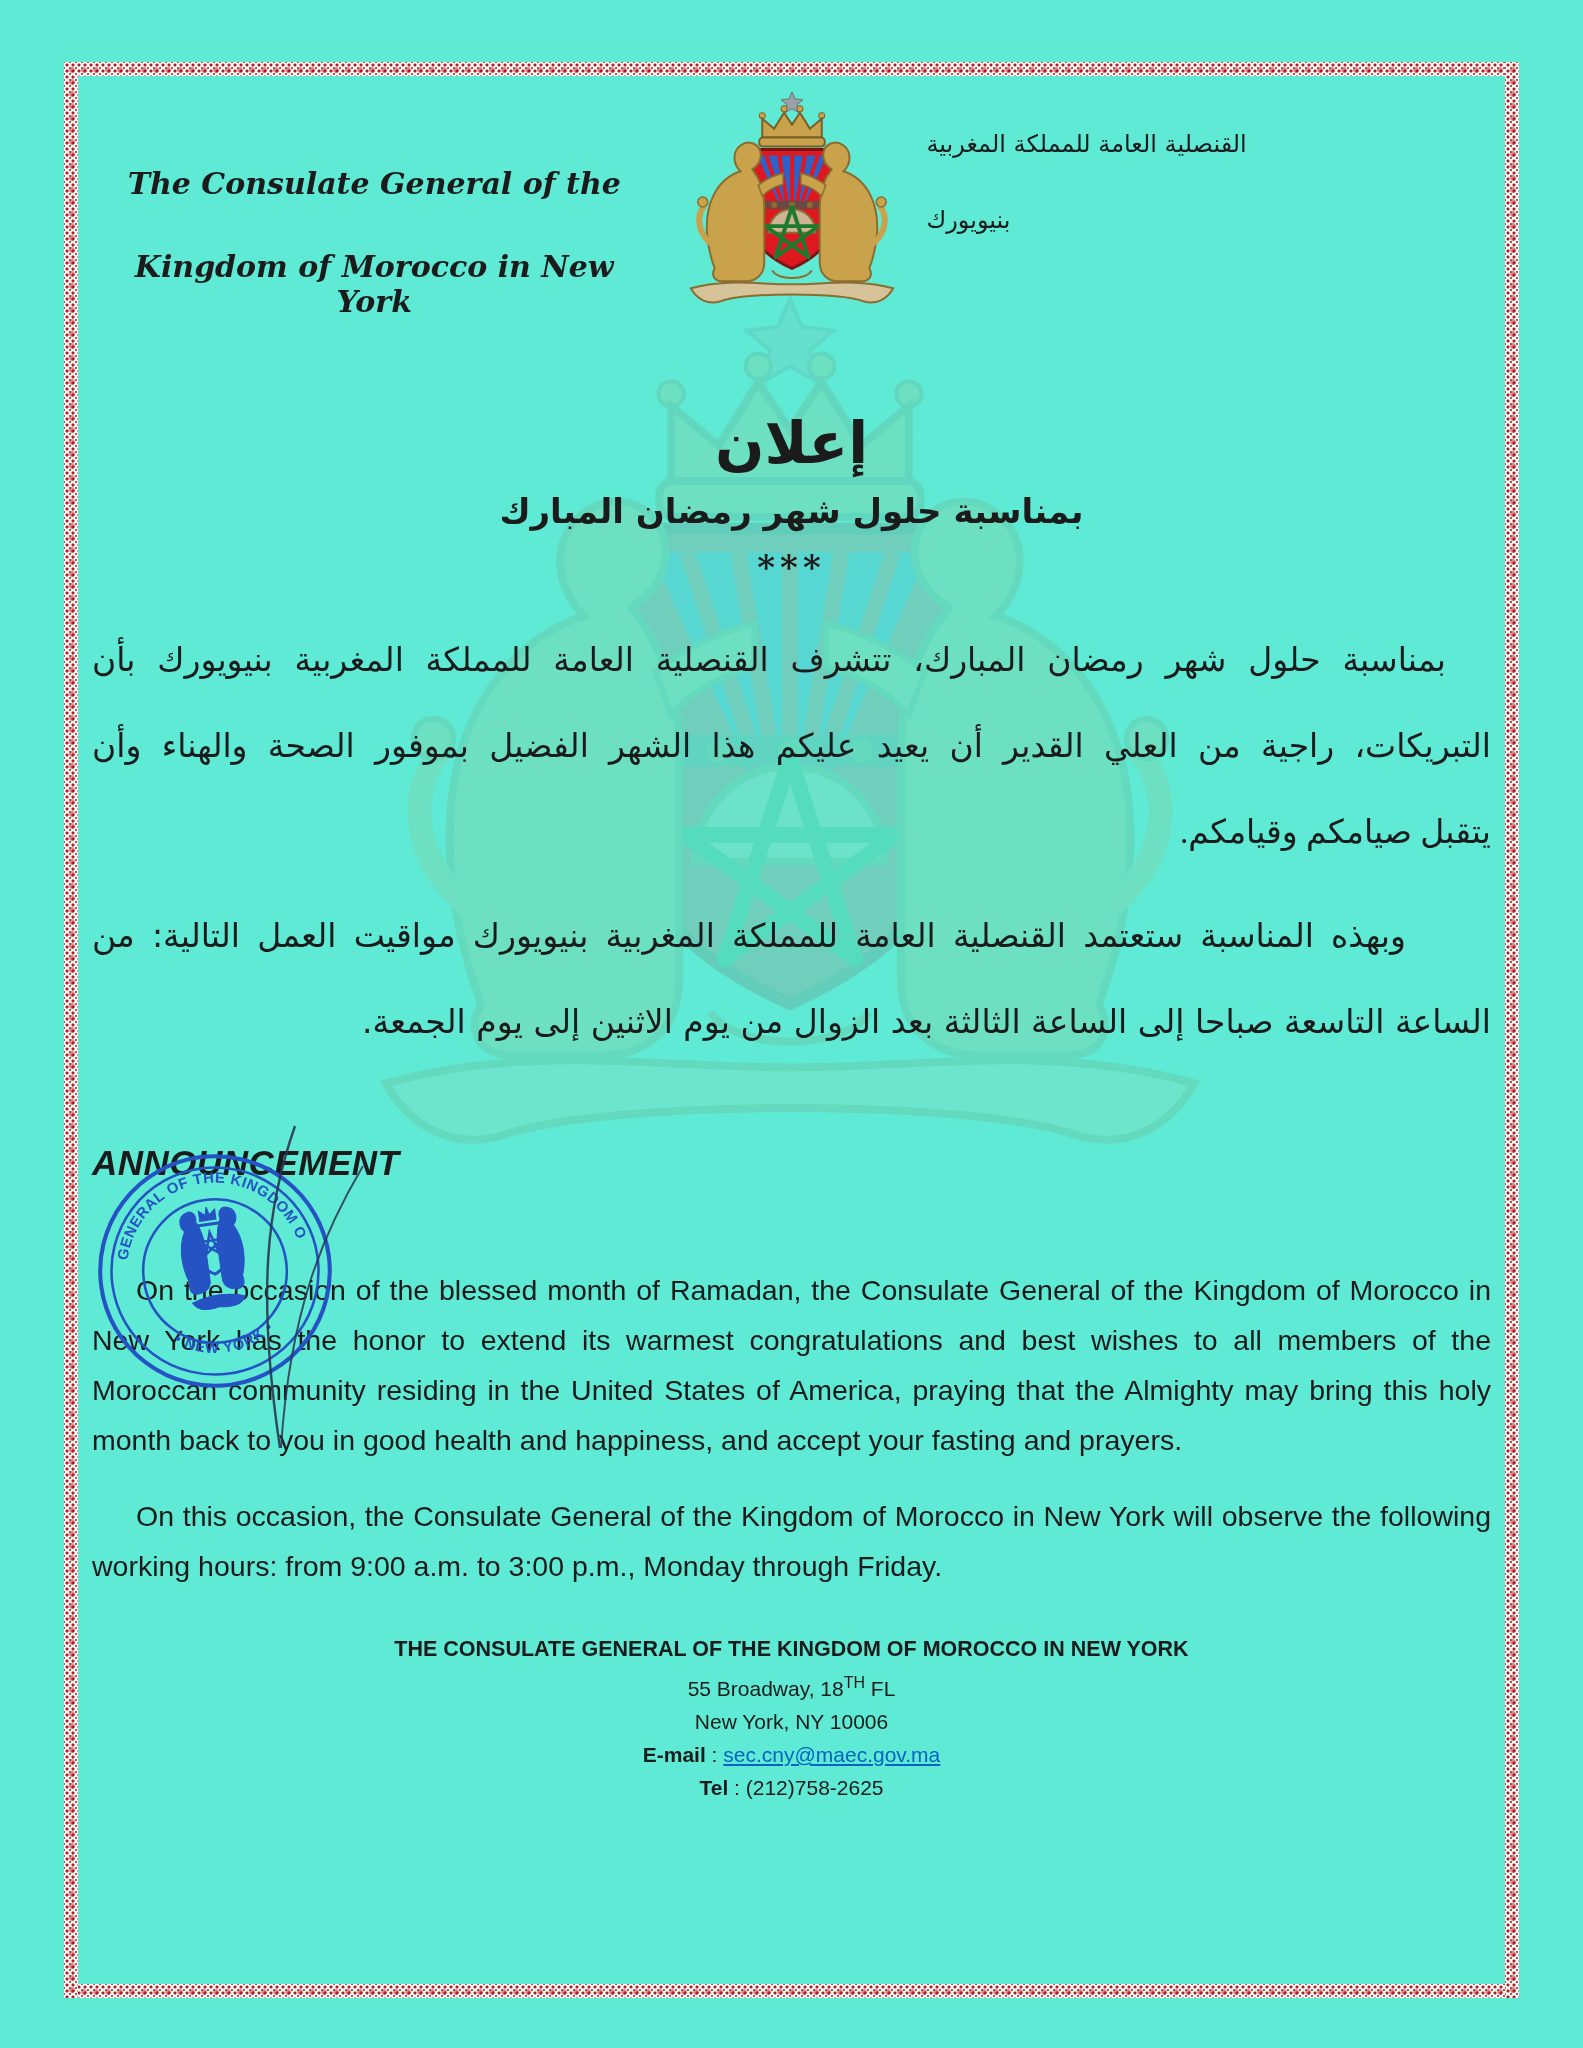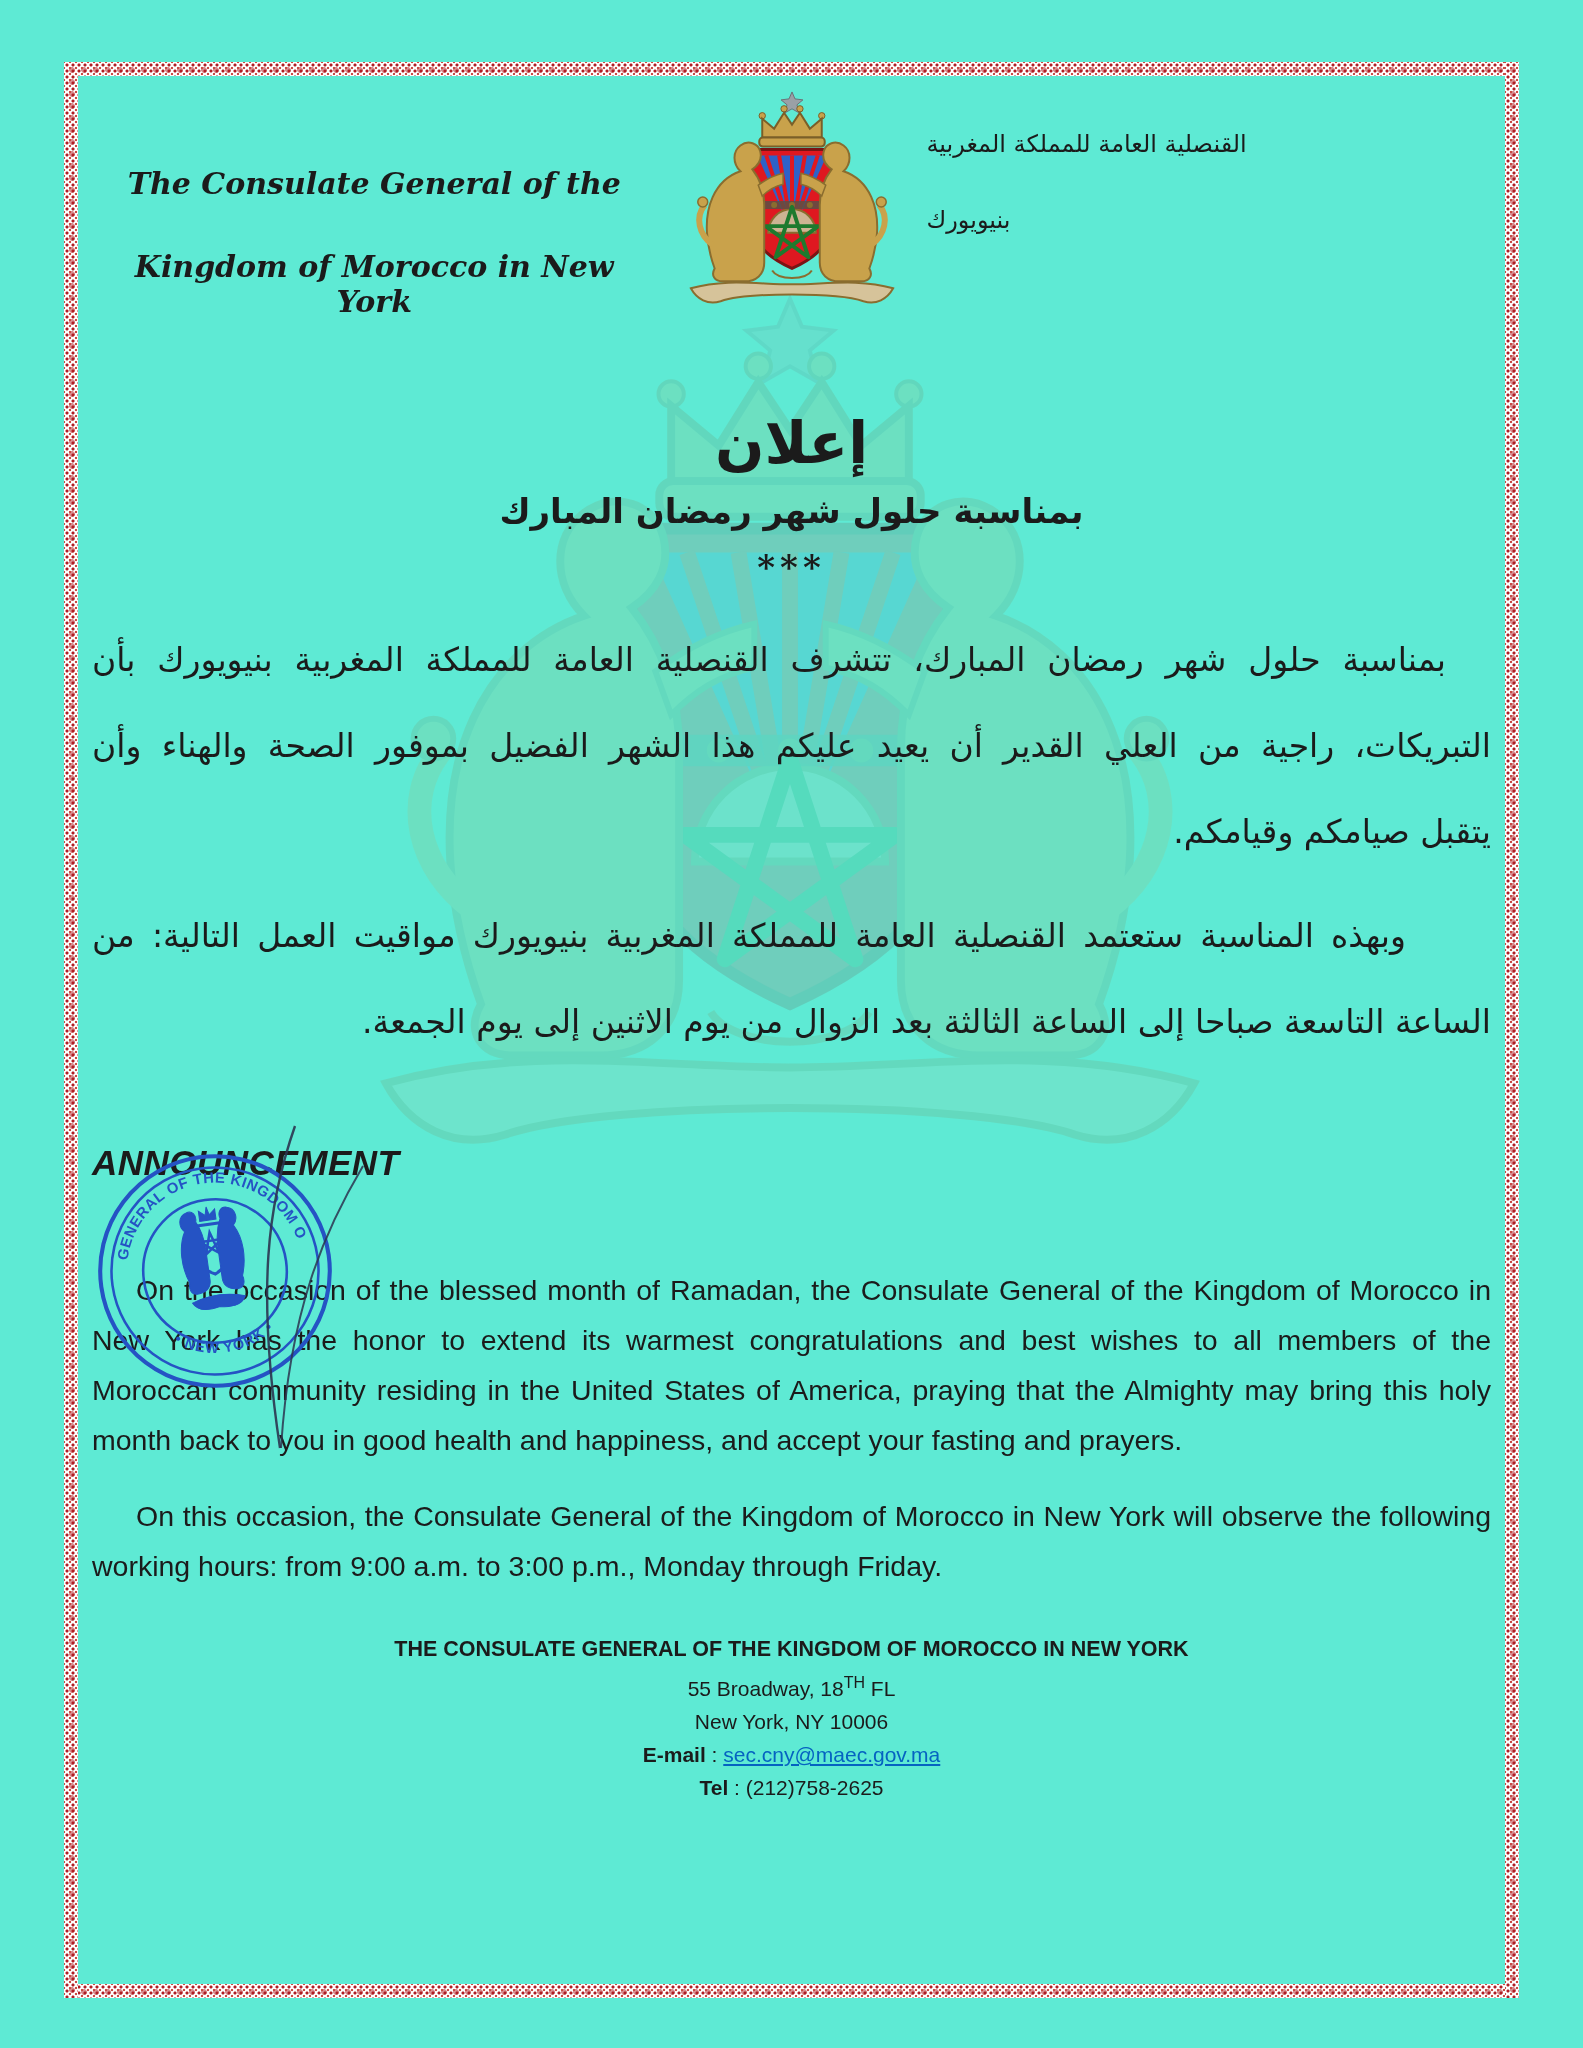--- a/index.html
+++ b/index.html
@@ -40,21 +40,21 @@
   .h-right .line{margin-bottom:48px;}
 
   .title-block{text-align:center; direction:rtl; font-family:"DejaVu Sans",sans-serif;}
   .t-main{font-size:58px; font-weight:bold; margin-top:42px;}
   .t-sub {font-size:34px; font-weight:bold; margin-top:14px;}
   .t-stars{font-family:"DejaVu Serif",serif; font-size:34px; font-weight:bold;
            letter-spacing:5px; margin-top:16px; direction:ltr;}
 
   .ar-para{direction:rtl; font-family:"DejaVu Sans",sans-serif;
            font-size:33px; line-height:86px;}
-  .ar-para.p1{margin-top:30px;}
+  .ar-para.p1{margin-top:30px;font-family:Liberation Serif, serif;}
   .ar-para.p2{margin-top:18px;}
   .ar-line{text-align:justify; text-align-last:justify;}
   .ar-line.end{text-align-last:right;}
   .ind-s{text-indent:45px;}
   .ind-m{text-indent:85px;}
 
   .announce-heading{font-weight:bold; font-size:35px;
                     letter-spacing:.5px; margin-top:78px;font-style:italic;}
 
   .en-para{font-size:28.5px; line-height:50px; text-align:justify; text-indent:44px;}

